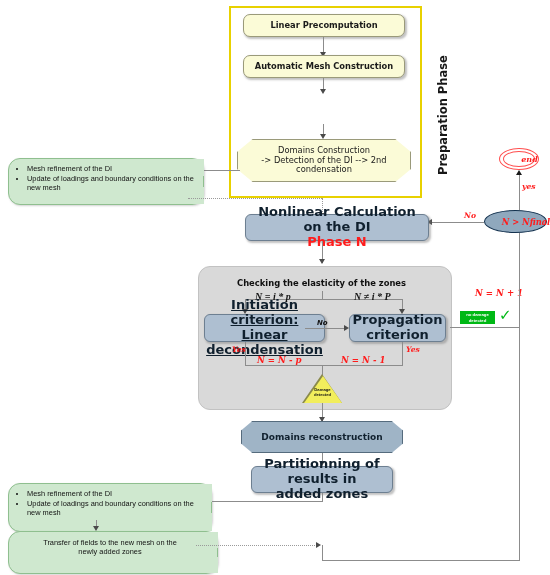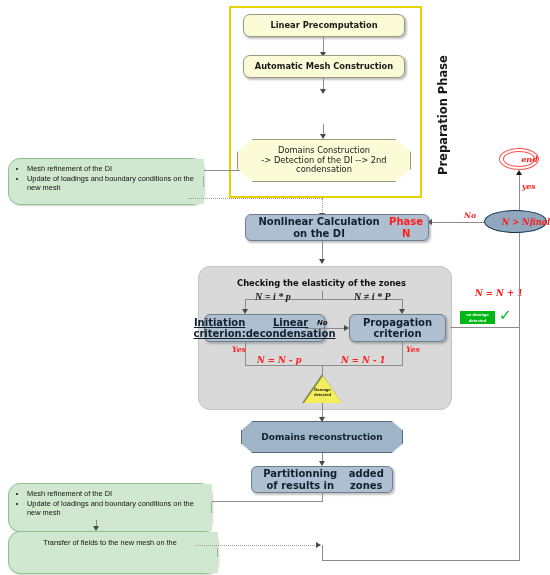--- a/index.html
+++ b/index.html
@@ -54,25 +54,25 @@
     padding: 2px 8px;
   }
 
   
   .blue-box {
     background: #aebfd1;
     border: 1px solid #6d7f91;
     border-radius: 6px;
     font-family: "DejaVu Sans", sans-serif;
     font-weight: bold;
-    font-size: 10px;
+    font-size: 13px;
     color: #10202e;
     box-shadow: 1.5px 1.5px 2px rgba(120,120,120,0.45);
     padding: 2px 4px;
-    flex-direction: row;
+    flex-direction: column;
   }
   .blue-box .redline {
     color: #ff1c1c;
     font-weight: bold;
   }
 
   
   .blue-oct {
     background: #9fb4c6;
     border: 1px solid #556b7d;
@@ -448,20 +448,21 @@
       <li>Mesh refinement of the DI</li>
       <li>Update of loadings and boundary conditions on the new mesh</li>
     </ul>
   </div>
 
   <div class="line v" style="left:96px; top:520px; height:9px;"></div>
   <div class="arrow down" style="left:93px; top:526px;"></div>
 
   <div class="green-note centered" style="position:absolute; left:8px; top:531px; width:186px; height:29px;">
     <div>Transfer of fields to the new mesh on the</div>
+    <div>newly added zones</div>
   </div>
 
   <div class="dotline-h" style="left:196px; top:545px; width:123px;"></div>
   <div class="arrow right" style="left:316px; top:542px;"></div>
 
   <div class="line h" style="left:322px; top:560px; width:198px;"></div>
   <div class="line v" style="left:322px; top:545px; height:15px;"></div>
 
 </div>
 

